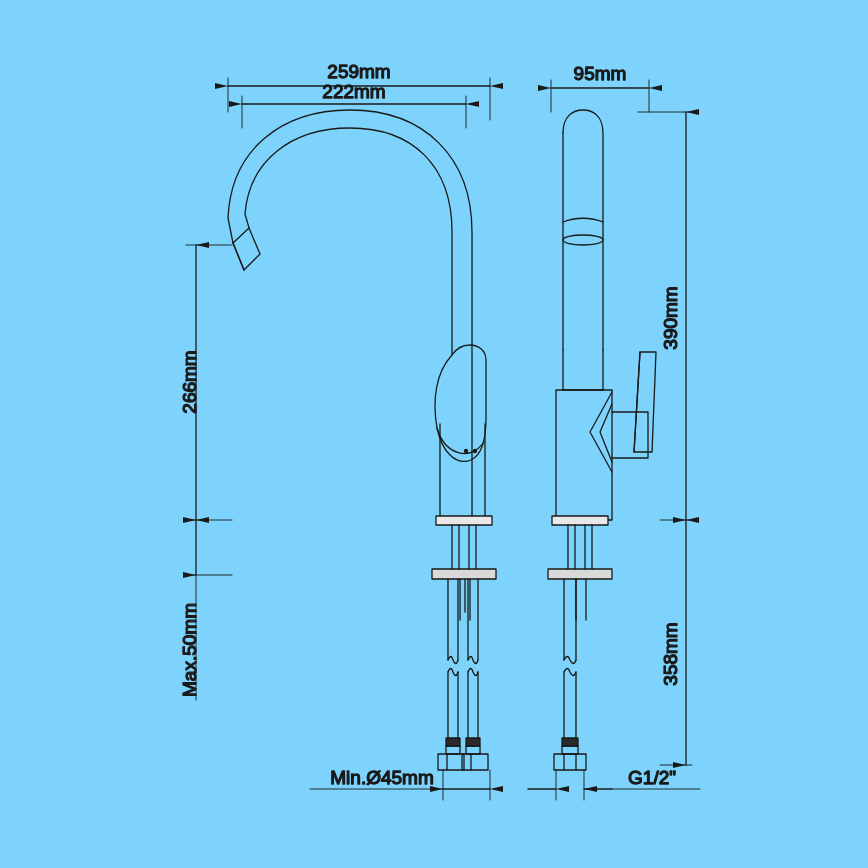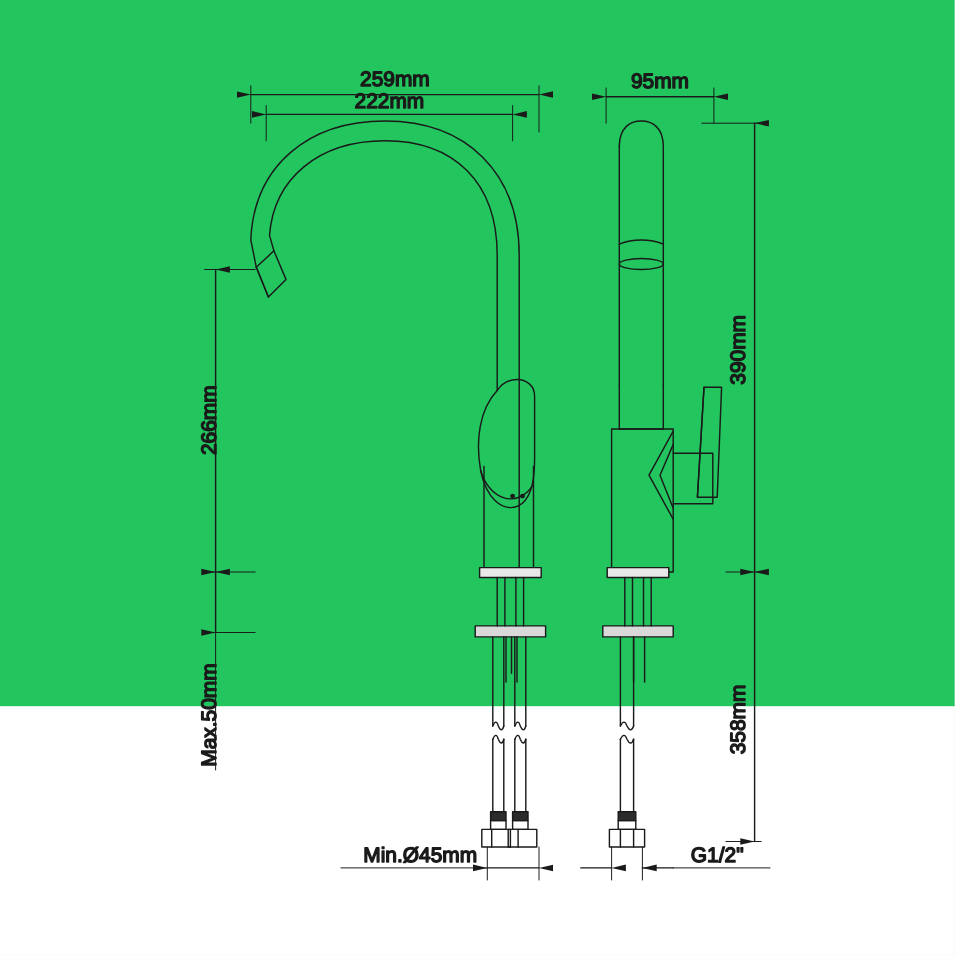--- a/index.html
+++ b/index.html
@@ -1,17 +1,17 @@
 <!DOCTYPE html>
 <html><head>
 <meta charset="utf-8">
 <style>
   html,body{margin:0;padding:0;background:#ffffff;}
   body{width:868px;height:868px;font-family:"Liberation Sans",sans-serif;overflow:hidden;}
-  #sheet{position:relative;width:868px;height:642px;background:#22c55e;}
+  #sheet{position:relative;width:868px;height:868px;background:#7dd3fc;}
   svg{display:block;}
   .dimtext{font-family:"Liberation Sans",sans-serif;font-size:19px;fill:#1a1a1a;}
 </style>
 </head>
 <body>
 
 <div id="sheet">
   <svg width="868" height="868" viewBox="0 0 868 868">
     <defs>
       <marker id="arrL" markerWidth="14" markerHeight="8" refX="13" refY="4" orient="auto" markerUnits="userSpaceOnUse">

